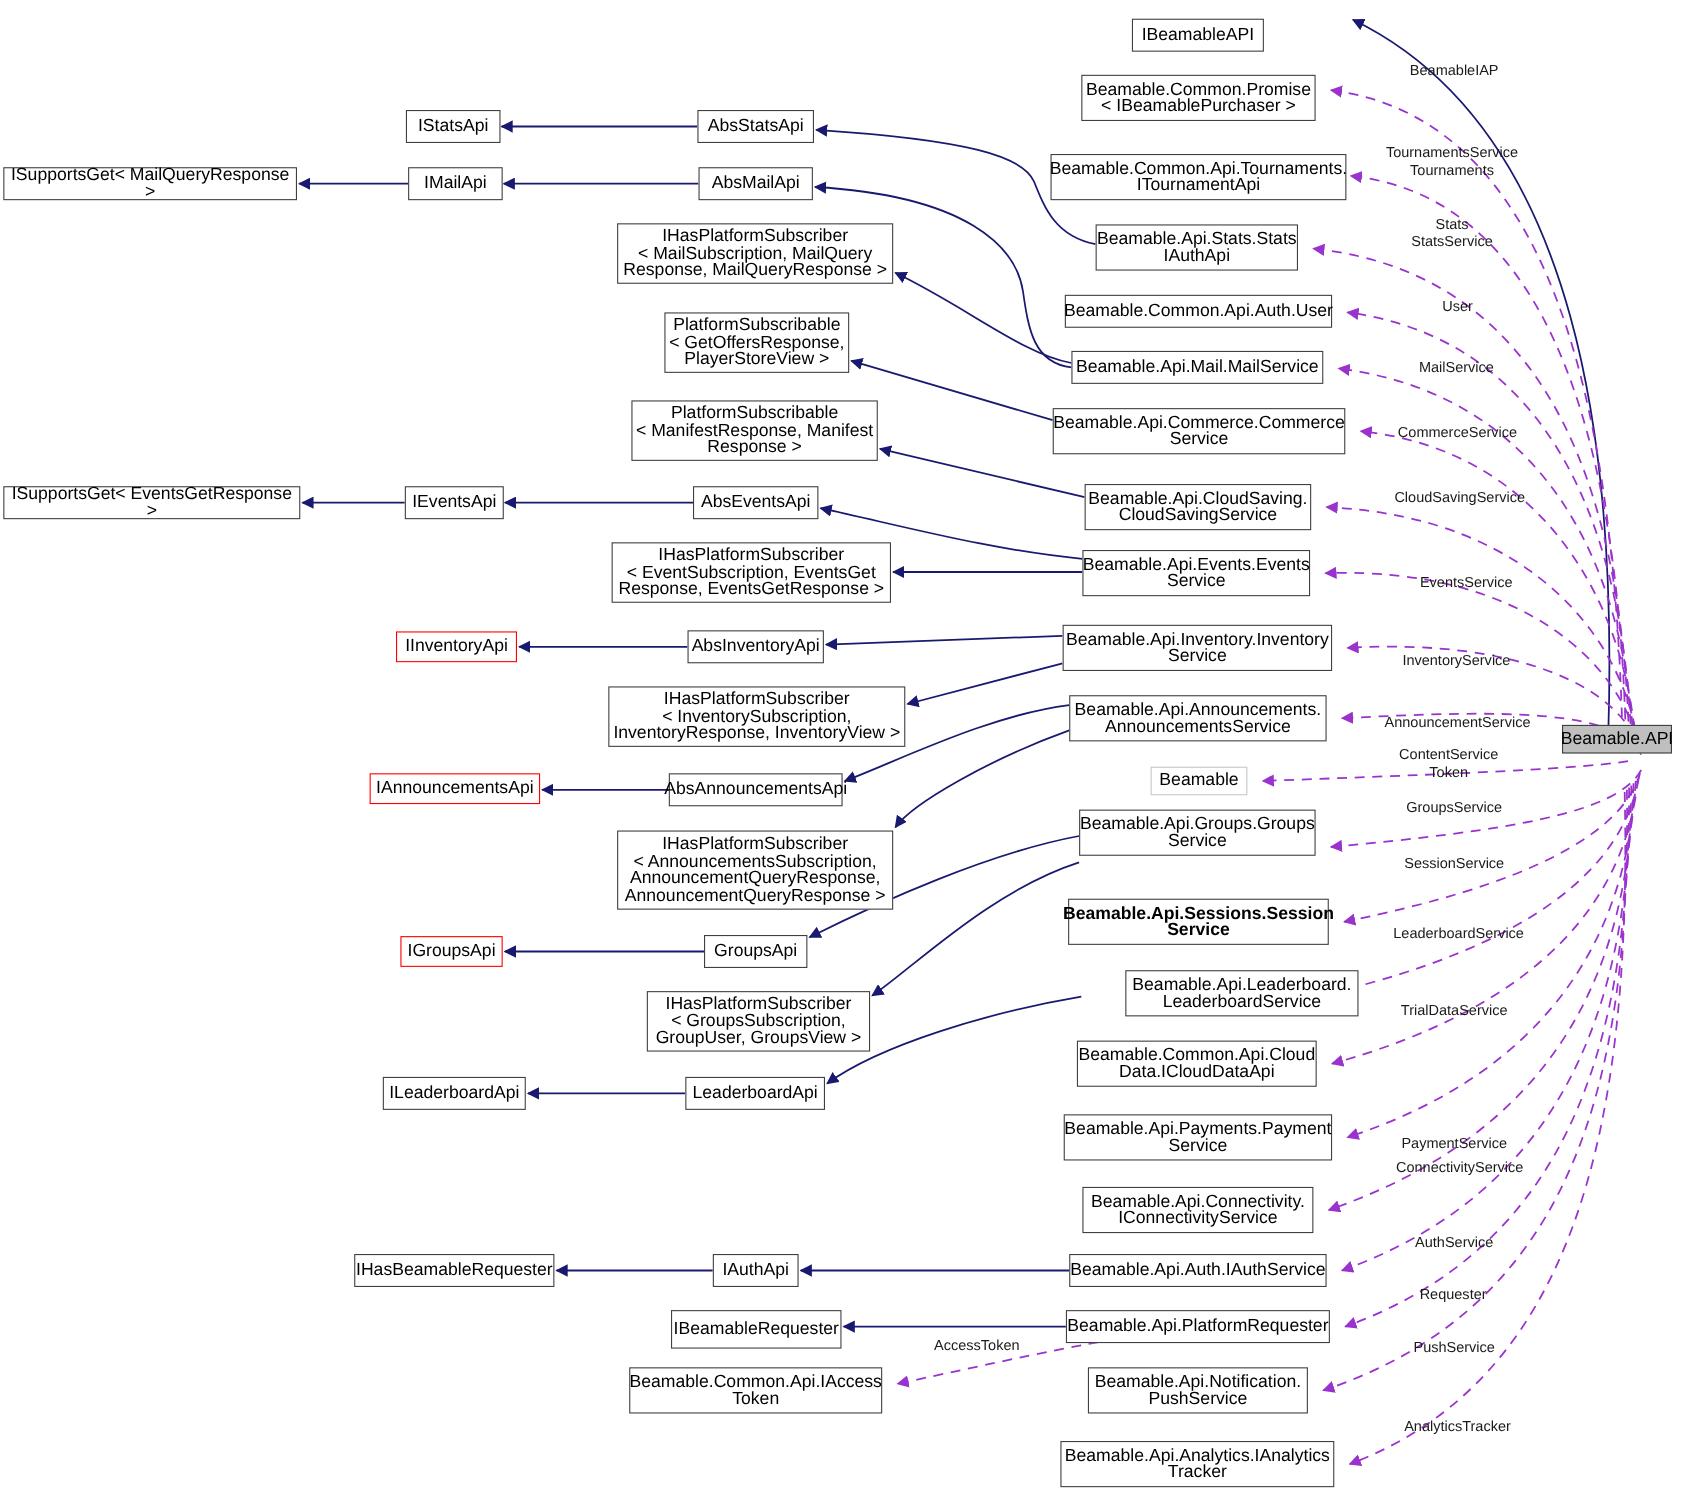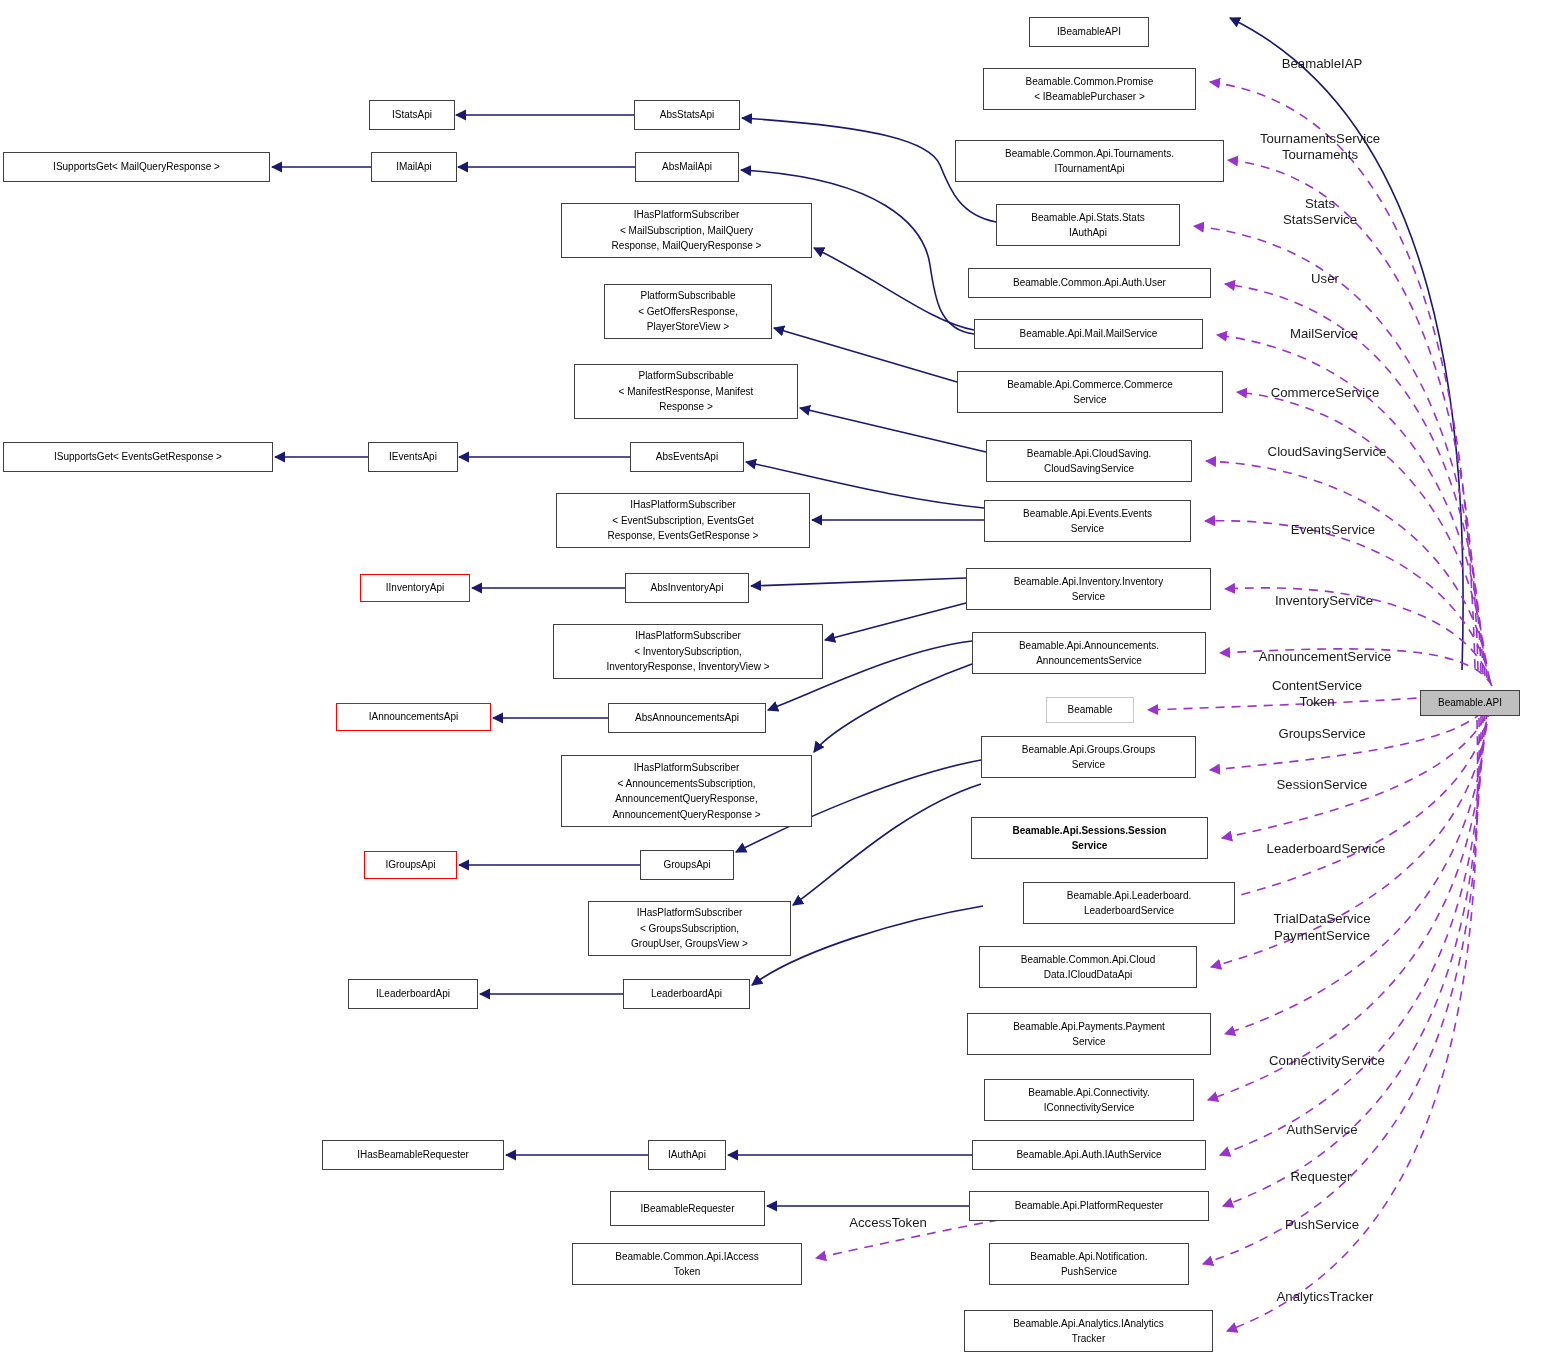--- a/index.html
+++ b/index.html
@@ -20,21 +20,21 @@
     width: 1541px;
     height: 1360px;
     pointer-events: none;
   }
   .node {
     position: absolute;
     box-sizing: border-box;
     border: 1px solid #404040;
     background: #ffffff;
     color: #000000;
-    font-size: 10px;
+    font-size: 16px;
     line-height: 15.5px;
     display: flex;
     align-items: center;
     justify-content: center;
     text-align: center;
     padding: 1px 3px;
     white-space: pre-line;
     z-index: 5;
   }
   .node.red { border-color: #ff0000; }
@@ -226,42 +226,42 @@
       <div class="node" style="left: 967px; top: 1013px; width: 244px; height: 42px;">Beamable.Api.Payments.Payment
 Service</div>
       <div class="node" style="left: 984px; top: 1079px; width: 210px; height: 42px;">Beamable.Api.Connectivity.
 IConnectivityService</div>
       <div class="node" style="left: 972px; top: 1140px; width: 234px; height: 30px;">Beamable.Api.Auth.IAuthService</div>
       <div class="node" style="left: 969px; top: 1191px; width: 240px; height: 30px;">Beamable.Api.PlatformRequester</div>
       <div class="node" style="left: 989px; top: 1243px; width: 200px; height: 42px;">Beamable.Api.Notification.
 PushService</div>
       <div class="node" style="left: 964px; top: 1310px; width: 249px; height: 42px;">Beamable.Api.Analytics.IAnalytics
 Tracker</div>
-      <div class="node focus" style="left: 1420px; top: 690px; width: 100px; height: 26px;">Beamable.API</div>
+      <div class="node focus" style="left: 1420px; top: 659px; width: 100px; height: 26px;">Beamable.API</div>
     </div>
   <div id="label-host">
       <div class="edge-label" style="left: 1322px; top: 56px;">BeamableIAP</div>
       <div class="edge-label" style="left: 1320px; top: 131px;">TournamentsService
 Tournaments</div>
       <div class="edge-label" style="left: 1320px; top: 196px;">Stats
 StatsService</div>
       <div class="edge-label" style="left: 1325px; top: 271px;">User</div>
       <div class="edge-label" style="left: 1324px; top: 326px;">MailService</div>
       <div class="edge-label" style="left: 1325px; top: 385px;">CommerceService</div>
       <div class="edge-label" style="left: 1327px; top: 444px;">CloudSavingService</div>
       <div class="edge-label" style="left: 1322px; top: 522px; padding-left: 22px;">EventsService</div>
       <div class="edge-label" style="left: 1324px; top: 593px;">InventoryService</div>
       <div class="edge-label" style="left: 1325px; top: 649px;">AnnouncementService</div>
       <div class="edge-label" style="left: 1317px; top: 678px;">ContentService
 Token</div>
       <div class="edge-label" style="left: 1322px; top: 726px;">GroupsService</div>
       <div class="edge-label" style="left: 1322px; top: 777px;">SessionService</div>
       <div class="edge-label" style="left: 1326px; top: 841px;">LeaderboardService</div>
       <div class="edge-label" style="left: 1322px; top: 911px;">TrialDataService</div>
-      <div class="edge-label" style="left: 1322px; top: 928px;">PaymentService</div>
+      <div class="edge-label" style="left: 1322px; top: 1032px;">PaymentService</div>
       <div class="edge-label" style="left: 1327px; top: 1053px;">ConnectivityService</div>
       <div class="edge-label" style="left: 1322px; top: 1122px;">AuthService</div>
       <div class="edge-label" style="left: 1321px; top: 1169px;">Requester</div>
       <div class="edge-label" style="left: 1322px; top: 1217px;">PushService</div>
       <div class="edge-label" style="left: 1325px; top: 1289px;">AnalyticsTracker</div>
       <div class="edge-label" style="left: 888px; top: 1215px;">AccessToken</div>
     </div>
 
 </div>
 

